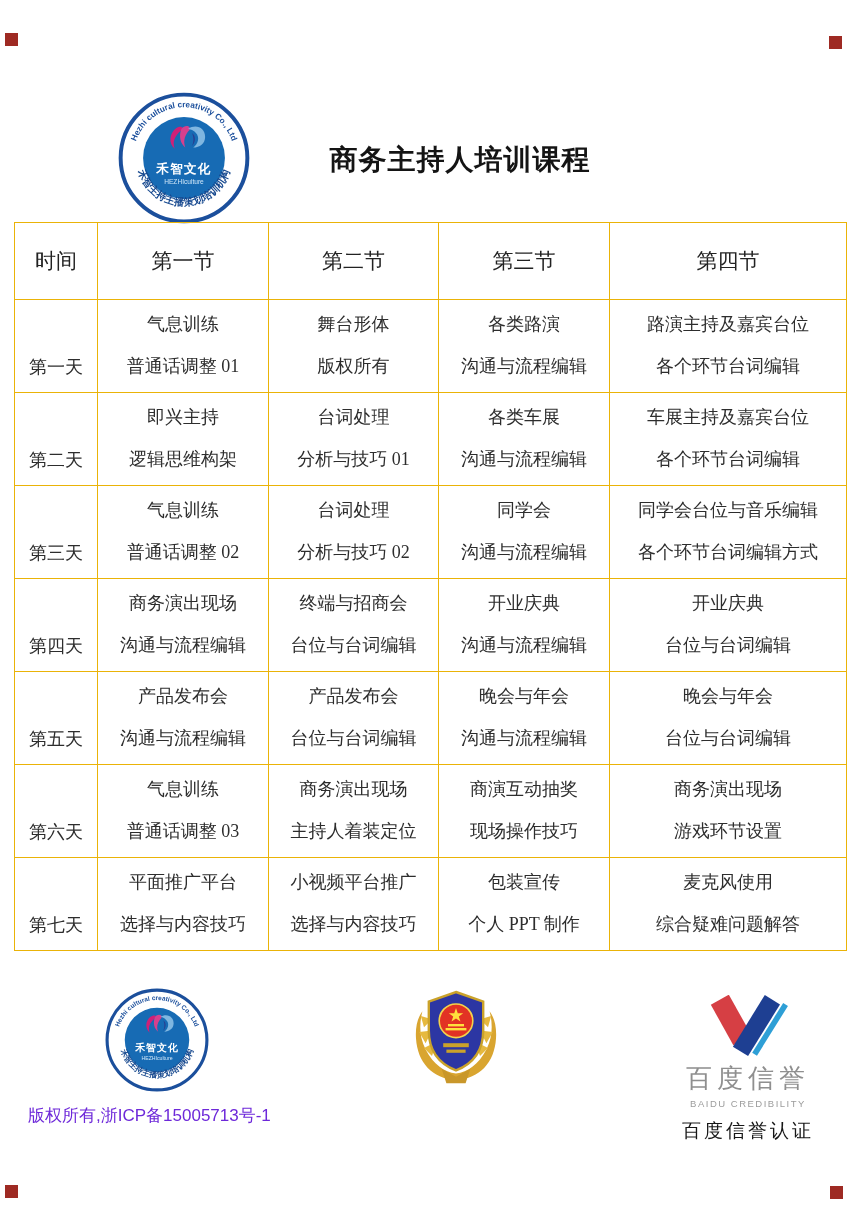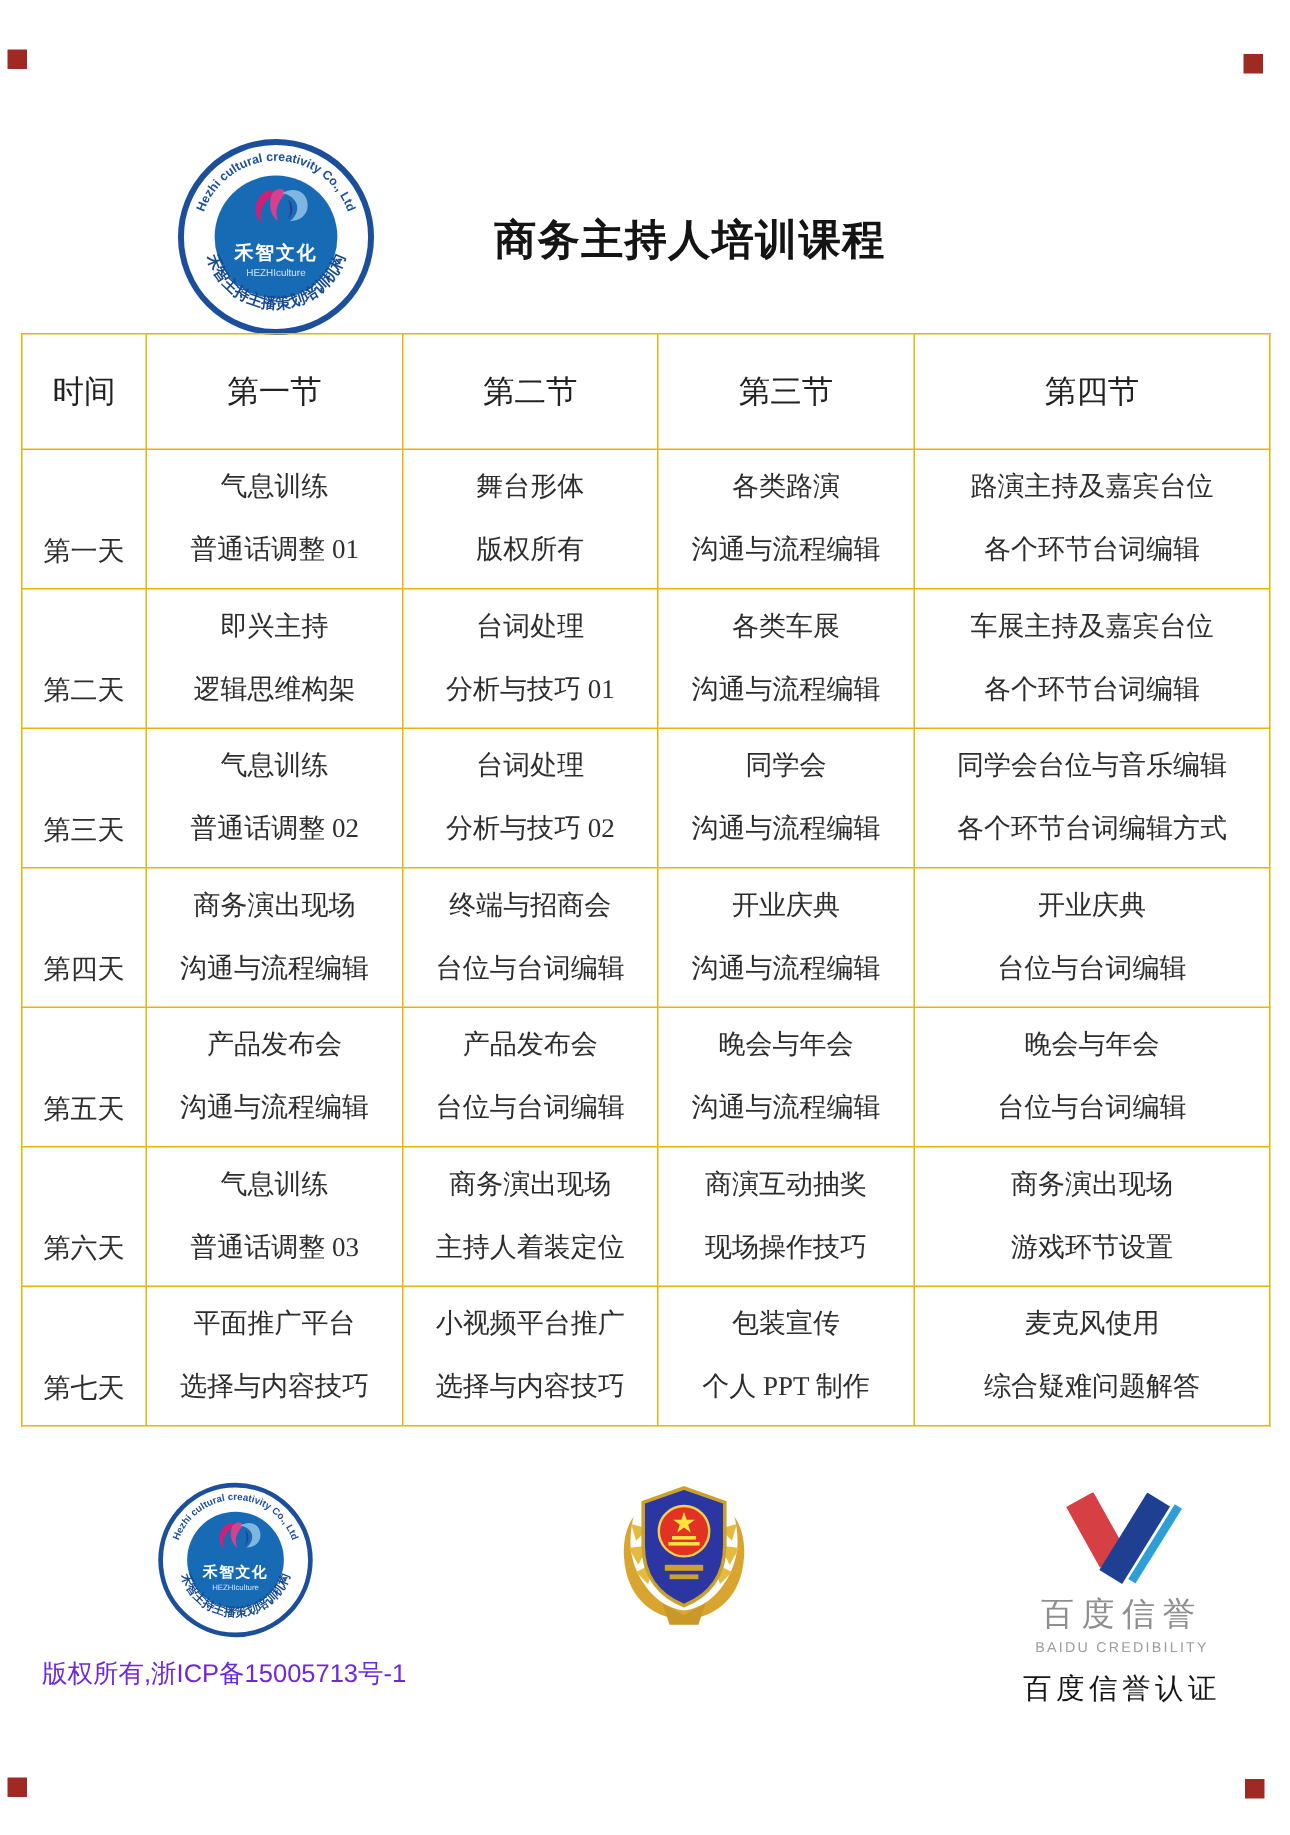--- a/index.html
+++ b/index.html
@@ -30,21 +30,21 @@
   col.c-time{width:83px;} col.c1{width:171px;} col.c2{width:170px;} col.c3{width:171px;} col.c4{width:237px;}
 
   
   .logo-footer{position:absolute;left:105px;top:988px;width:104px;height:104px;}
   .copyright{position:absolute;left:28px;top:1104px;width:280px;font-size:17px;color:#6d28d9;}
   .badge{position:absolute;left:408px;top:985px;width:96px;height:102px;}
   .police-filing{position:absolute;left:330px;top:1098px;width:255px;text-align:center;
     font-size:19px;font-weight:700;color:#101010;}
   .baidu{position:absolute;left:648px;top:995px;width:200px;text-align:center;}
   .baidu-v{width:96px;height:62px;display:block;margin:0 auto;}
-  .baidu-cn{font-size:22px;color:#8f8f8f;letter-spacing:5px;margin-top:4px;}
+  .baidu-cn{font-size:26px;color:#8f8f8f;letter-spacing:5px;margin-top:4px;}
   .baidu-en{font-size:9.5px;color:#9c9c9c;letter-spacing:1.5px;margin-top:2px;}
   .baidu-cert{font-size:19px;color:#161616;letter-spacing:3px;margin-top:9px;}
 </style>
 </head>
 <body>
 
 <svg width="0" height="0" style="position:absolute" aria-hidden="true">
   <defs>
     <path id="arcTop" d="M 23 100 A 77 77 0 1 1 177 100" fill="none"></path>
     <path id="arcBottom" d="M 28 100 A 72 72 0 0 0 172 100" fill="none"></path>

